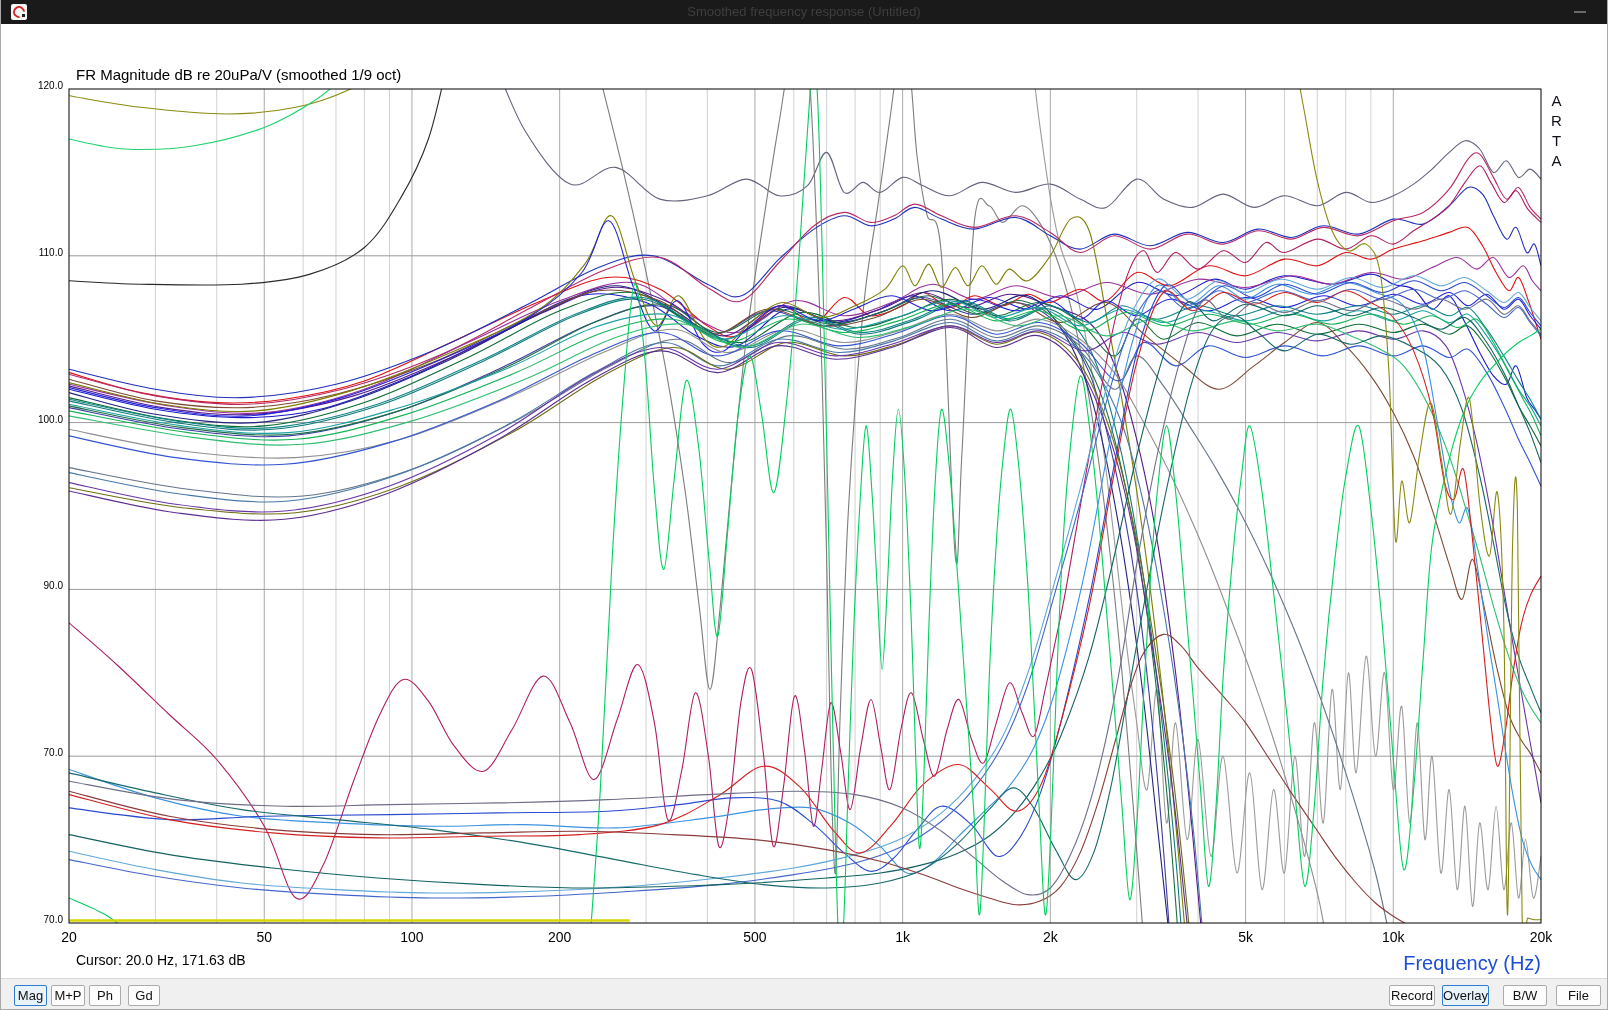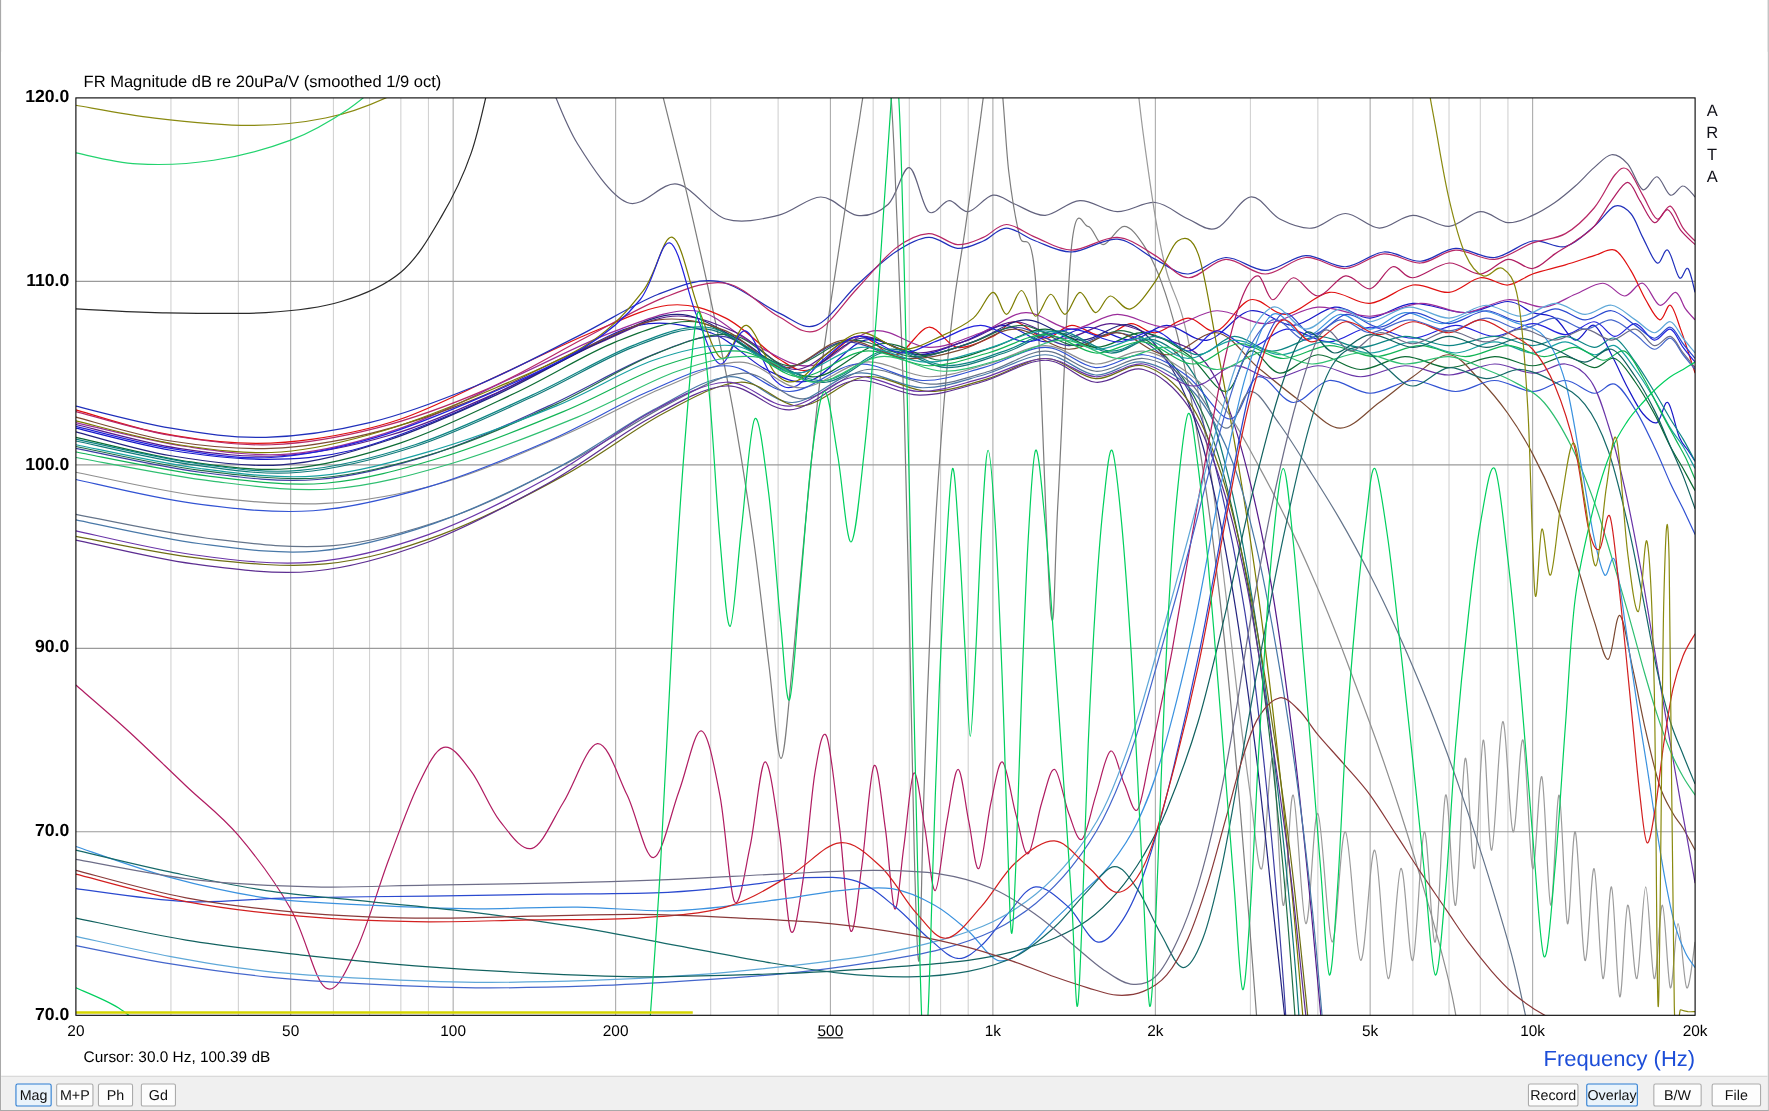--- a/index.html
+++ b/index.html
@@ -15,37 +15,47 @@
        color:#3f3f3f;font-size:13px;}
   .minimize{position:absolute;right:14px;top:0;width:26px;height:24px;cursor:default;}
   .minimize .bar{position:absolute;left:7px;top:11px;width:12px;height:2px;background:#6a6a6a;}
   
   .menubar{position:absolute;left:0;top:24px;width:100%;height:22px;background:#f4f4f4;border-bottom:1px solid #e2e2e2;}
   .menu-item{display:inline-block;padding:3px 9px 0 9px;font-size:13px;color:#111;height:19px;}
   
   .client{position:absolute;left:0;top:47px;width:100%;height:931px;background:#ffffff;}
   .plot-title{position:absolute;left:75px;top:66px;font-size:15px;color:#000;}
   #chart-svg{position:absolute;left:0;top:0;}
-  .ylabel{position:absolute;left:0;width:62px;text-align:right;font-size:16px;color:#000;font-weight:bold;}
+  .ylabel{position:absolute;left:0;width:62px;text-align:right;font-size:10px;color:#000;}
   .xlabel{position:absolute;width:60px;text-align:center;font-size:14px;color:#000;}
   .arta{position:absolute;left:1546px;top:92px;font-size:15px;color:#101018;
         writing-mode:vertical-lr;text-orientation:upright;letter-spacing:3px;line-height:18px;}
   .cursor-text{position:absolute;left:75px;top:952px;font-size:14px;color:#000;}
   .freq-label{position:absolute;left:1340px;top:952px;width:200px;text-align:right;font-size:20px;color:#1d4ed8;}
   
   .bottombar{position:absolute;left:0;top:978px;width:100%;height:32px;background:#f0f0f0;border-top:1px solid #d8d8d8;}
   .btn{position:absolute;top:6px;height:21px;font-family:"Liberation Sans",sans-serif;font-size:13px;
        background:#fdfdfd;border:1px solid #ababab;border-radius:2px;padding:0 0;color:#111;}
   .btn.selected{border:1px solid #2d7dd2;background:#e9f3fb;}
 </style>
 </head>
 <body>
 
 <div class="app">
 
+  <div class="titlebar">
+    <div class="app-icon">
+      <span class="ring"></span>
+      <span class="dot"></span>
+    </div>
+    <div class="title-text">Smoothed frequency response (Untitled)</div>
+    <div class="minimize">
+      <span class="bar"></span>
+    </div>
+  </div>
 
 
   <div class="client"></div>
   <div class="plot-title">FR Magnitude dB re 20uPa/V (smoothed 1/9 oct)</div>
   <svg id="chart-svg" width="1608" height="1010">
       <defs>
         <clipPath id="plotclip">
           <rect x="68" y="89" width="1472" height="834"></rect>
         </clipPath>
       </defs>
@@ -134,29 +144,29 @@
       <div class="ylabel" style="top: 413.6px;">100.0</div>
       <div class="ylabel" style="top: 580.4px;">90.0</div>
       <div class="ylabel" style="top: 747.2px;">70.0</div>
       <div class="ylabel" style="top: 914px;">70.0</div>
     </div>
   <div id="x-labels">
       <div class="xlabel" style="left: 38px; top: 929px;">20</div>
       <div class="xlabel" style="left: 233.256px; top: 929px;">50</div>
       <div class="xlabel" style="left: 380.961px; top: 929px;">100</div>
       <div class="xlabel" style="left: 528.667px; top: 929px;">200</div>
-      <div class="xlabel" style="left: 723.923px; top: 929px; text-decoration: underline;">500</div>
+      <div class="xlabel" style="left: 723.923px; top: 929px;">500</div>
       <div class="xlabel" style="left: 871.628px; top: 929px;">1k</div>
       <div class="xlabel" style="left: 1019.33px; top: 929px;">2k</div>
       <div class="xlabel" style="left: 1214.59px; top: 929px;">5k</div>
       <div class="xlabel" style="left: 1362.29px; top: 929px;">10k</div>
       <div class="xlabel" style="left: 1510px; top: 929px;">20k</div>
     </div>
   <div class="arta">ARTA</div>
-  <div class="cursor-text">Cursor: 30.0 Hz, 100.39 dB</div>
+  <div class="cursor-text">Cursor: 20.0 Hz, 171.63 dB</div>
   <div class="freq-label">Frequency (Hz)</div>
 
   <div class="bottombar">
     <button class="btn selected" style="left:13px;width:33px">Mag</button>
     <button class="btn" style="left:50px;width:34px">M+P</button>
     <button class="btn" style="left:88px;width:32px">Ph</button>
     <button class="btn" style="left:127px;width:32px">Gd</button>
     <button class="btn" style="left:1388px;width:46px">Record</button>
     <button class="btn selected" style="left:1441px;width:47px">Overlay</button>
     <button class="btn" style="left:1502px;width:44px">B/W</button>

